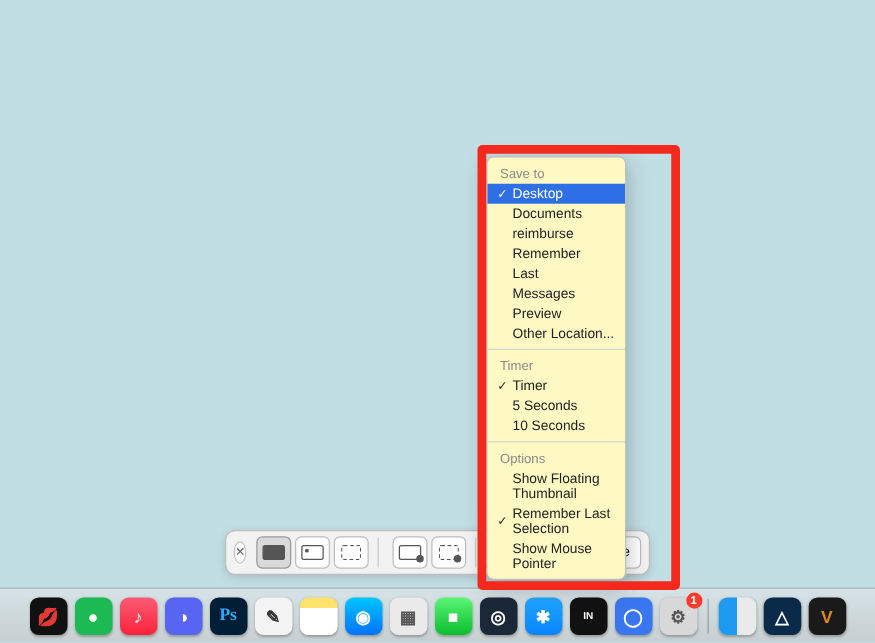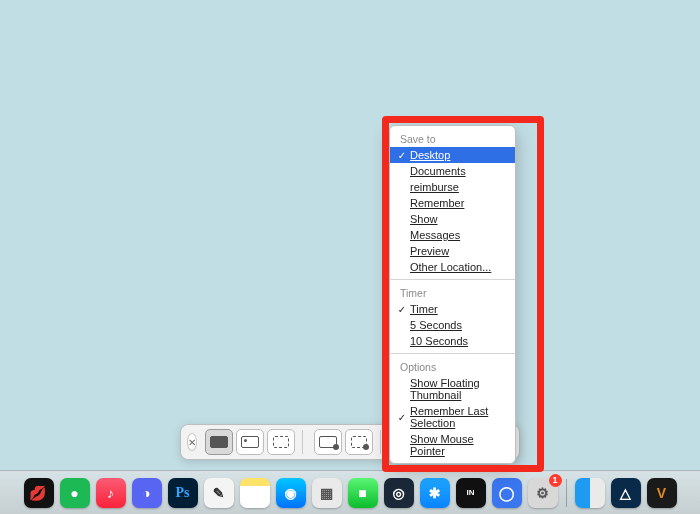--- a/index.html
+++ b/index.html
@@ -79,43 +79,43 @@
     border-radius: 4px;
     pointer-events:none;
     z-index: 30;
   }
 
   
   .popup {
     position:absolute;
     left: 389px;
     top: 125px;
-    width: 127px;
-    background:#ffffff;
+    width: 112px;
+    background:#fef9c3;
     border:1px solid #bfbfbf;
     border-radius:6px;
     box-shadow: 0 6px 18px rgba(0,0,0,.25);
     padding: 4px 0;
     font-size:11px;
     z-index: 20;
   }
   .grp-hdr {
     color:#8a8a8a;
     padding: 3px 10px 2px 10px;
     font-size:10.5px;
   }
   .mi {
     display:flex;
     align-items:center;
     padding: 2px 6px 2px 6px;
     cursor:pointer;
     color:#222;
   }
   .mi .chk { width:12px; display:inline-block; text-align:center; font-size:10px; }
-  .mi .lbl { flex:1; padding-left:2px;text-decoration:underline; }
+  .mi .lbl { flex:1; padding-left:2px; }
   .mi.sel { background:#2f6fe6; color:#fff; }
   .menu-sep { height:1px; background:#d5d5d5; margin:4px 0; }
 
   
   .dock {
     position:absolute;
     left:0; right:0; bottom:0;
     height:44px;
     background: linear-gradient(to bottom, rgba(230,230,230,0.55), rgba(200,200,200,0.7));
     border-top:1px solid rgba(0,0,0,.12);
@@ -193,21 +193,21 @@
       <div class="mi">
         <span class="chk"></span>
         <span class="lbl">reimburse</span>
       </div>
       <div class="mi">
         <span class="chk"></span>
         <span class="lbl">Remember</span>
       </div>
       <div class="mi">
         <span class="chk"></span>
-        <span class="lbl">Show</span>
+        <span class="lbl">Last</span>
       </div>
       <div class="mi">
         <span class="chk"></span>
         <span class="lbl">Messages</span>
       </div>
       <div class="mi">
         <span class="chk"></span>
         <span class="lbl">Preview</span>
       </div>
       <div class="mi">

